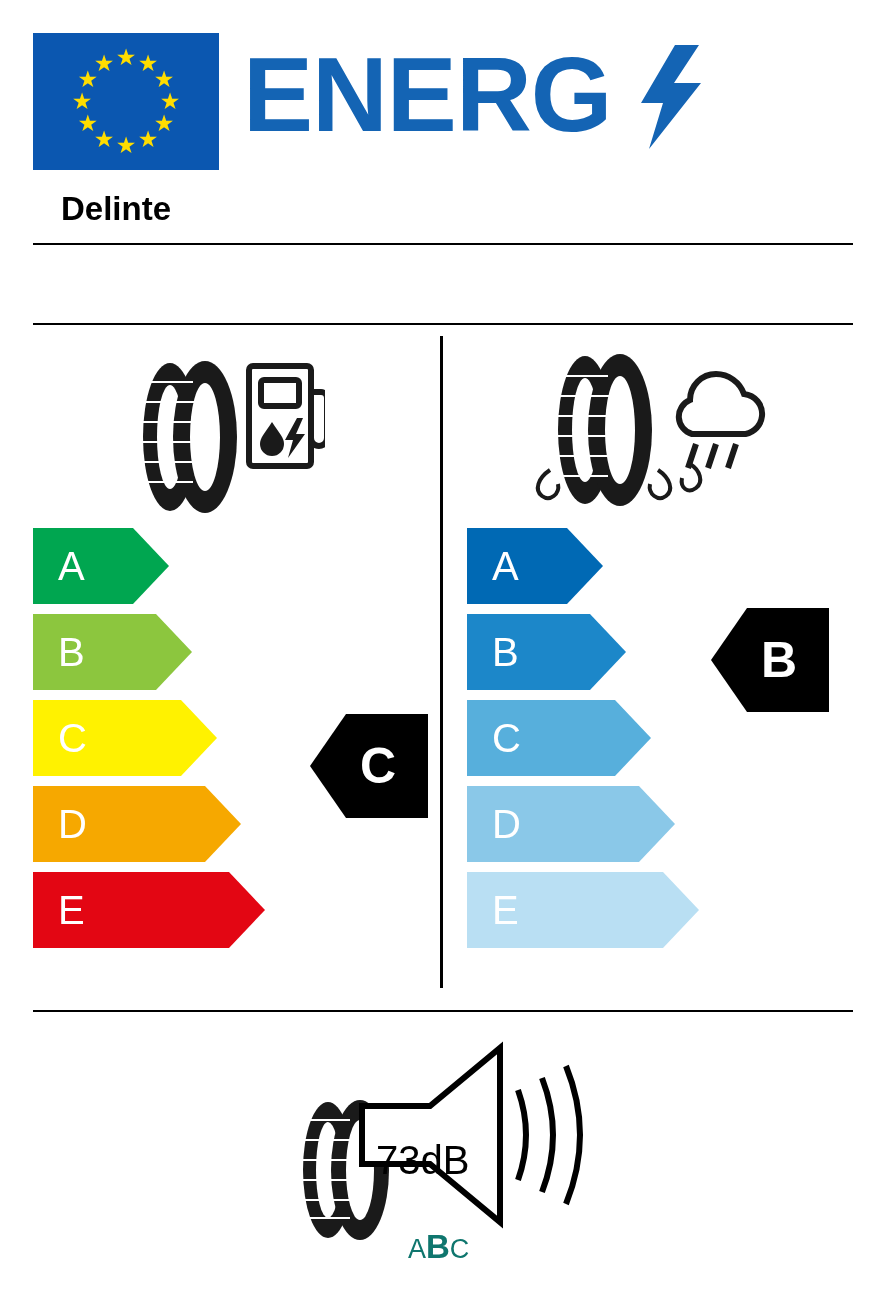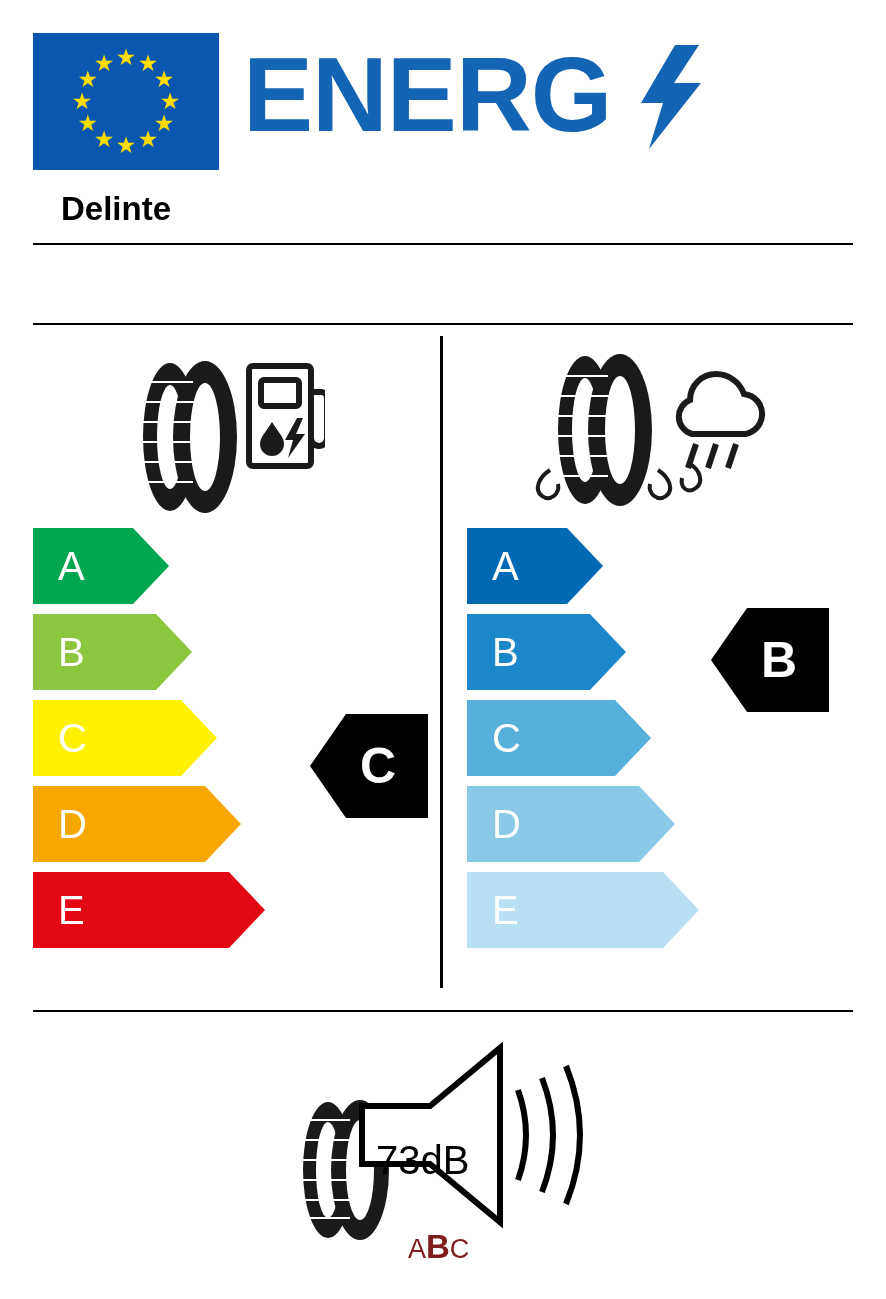--- a/index.html
+++ b/index.html
@@ -142,21 +142,21 @@
     font-size: 40px;
     color: #000;
     font-family: "Liberation Sans", sans-serif;
     margin-top: 20px;
   }
   .abc {
     position: absolute;
     left: 408px;
     top: 1228px;
     font-size: 27px;
-    color: #7f1d1d;
+    color: #0f766e;
     letter-spacing: 0px;
   }
   .abc b { font-size: 33px; }
 </style>
 </head>
 <body>
 
 <div id="label">
 
   <div class="eu-flag" id="flag">

